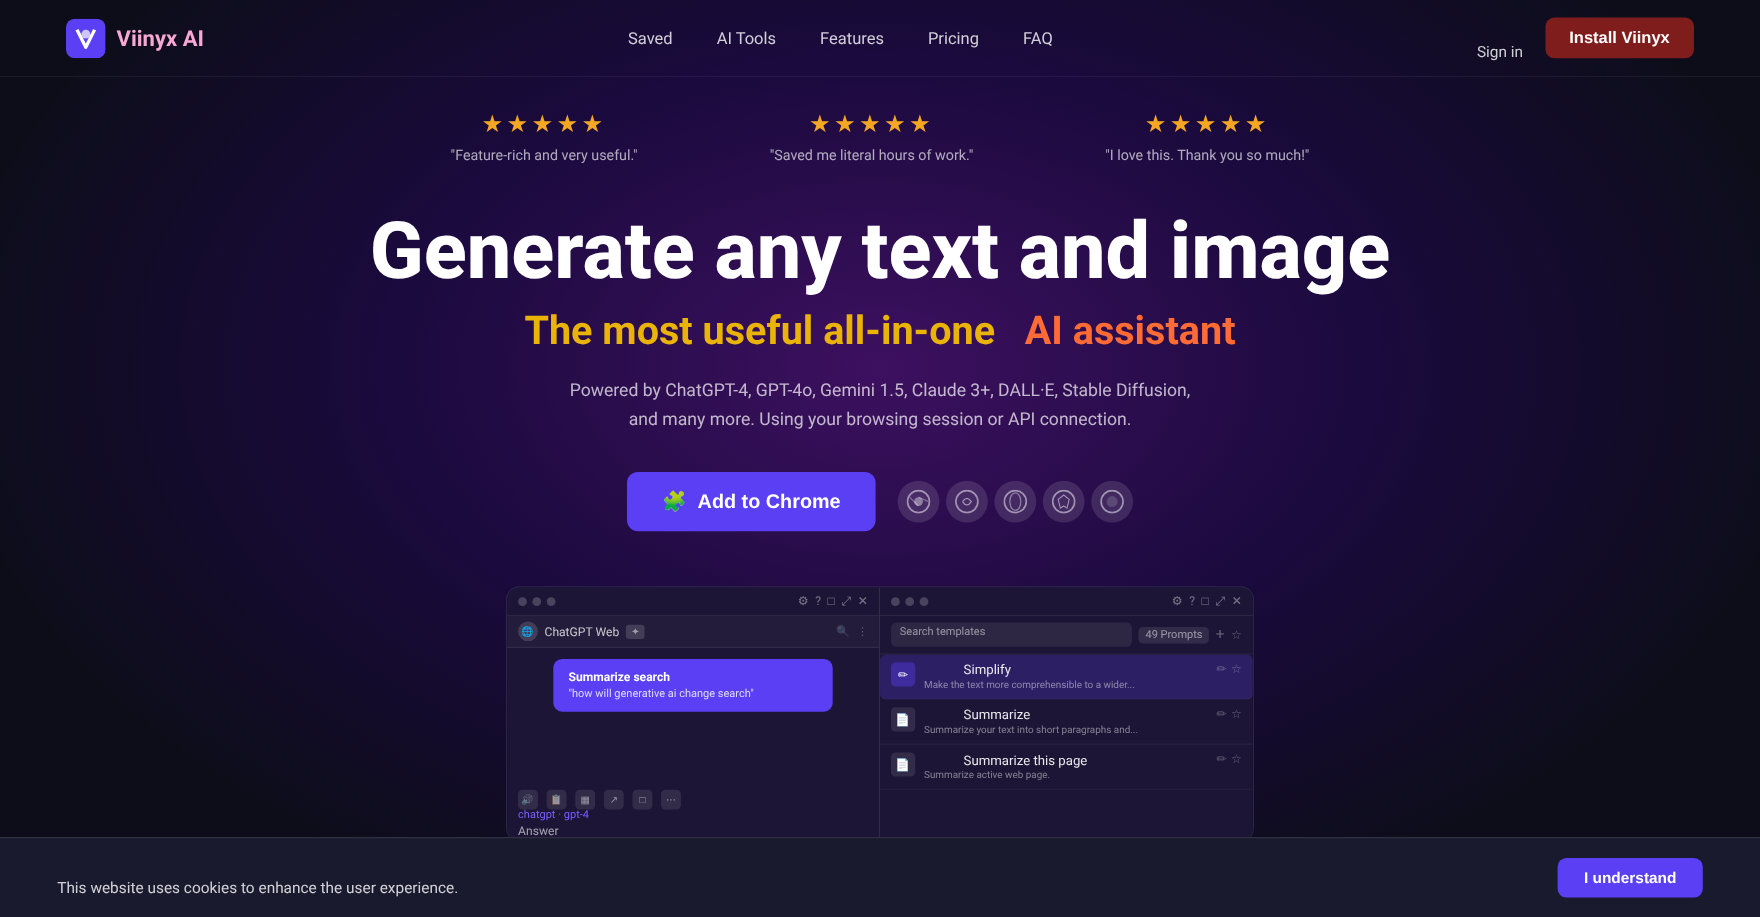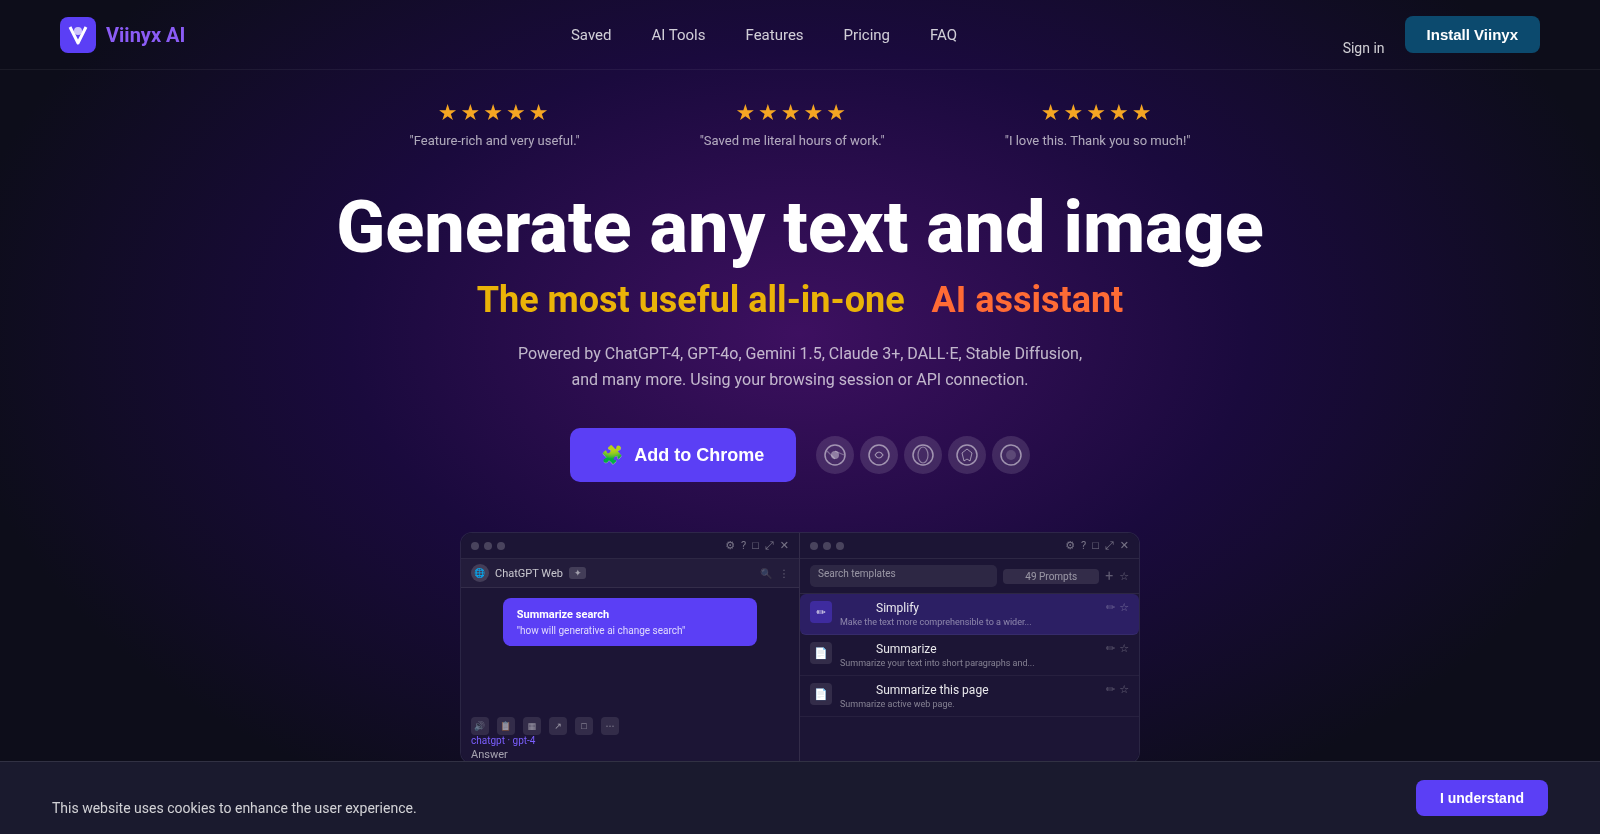--- a/index.html
+++ b/index.html
@@ -36,21 +36,21 @@
       gap: 10px;
       text-decoration: none;
     }
     .logo-icon {
       width: 36px;
       height: 36px;
     }
     .logo-text {
       font-size: 20px;
       font-weight: 700;
-      color: #8b5cf6;
+      color: #f9a8d4;
       text-align: center;
     }
     .nav-links {
       display: flex;
       gap: 40px;
       list-style: none;
     }
     .nav-links a {
       color: rgba(255,255,255,0.8);
       text-decoration: none;
@@ -61,21 +61,21 @@
       align-items: center;
       gap: 20px;
     }
     .sign-in-link {
       color: rgba(255,255,255,0.8);
       text-decoration: none;
       font-size: 14px;
       margin-top: 27px;
     }
     .install-btn {
-      background: #0c4a6e;
+      background: #7f1d1d;
       color: #fff;
       border: none;
       border-radius: 8px;
       padding: 10px 22px;
       font-size: 15px;
       font-weight: 600;
       cursor: pointer;
     }
 
     
@@ -344,21 +344,21 @@
       padding: 3px 8px;
       font-size: 10px;
       color: rgba(255,255,255,0.5);
       height: 22px;
     }
     .ss-prompt-count {
       font-size: 10px;
       color: rgba(255,255,255,0.5);
       background: rgba(255,255,255,0.1);
       border-radius: 4px;
-      padding: 2px 22px;
+      padding: 2px 6px;
     }
     .ss-tags-row {
       display: flex;
       gap: 4px;
       padding: 5px 10px;
       flex-wrap: wrap;
       border-bottom: 1px solid rgba(255,255,255,0.08);
     }
     .ss-tag {
       font-size: 9px;

